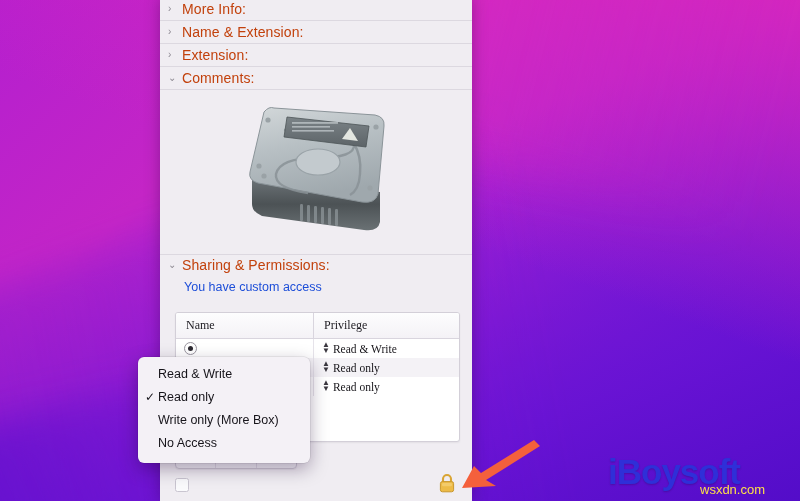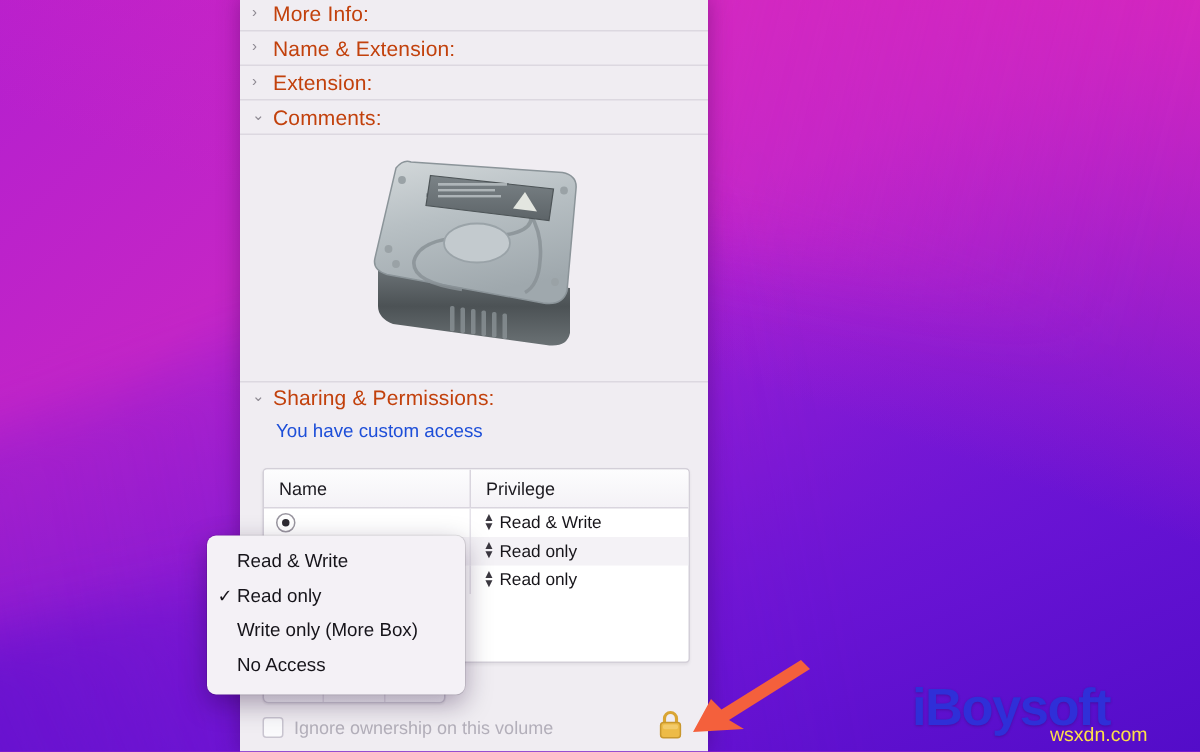--- a/index.html
+++ b/index.html
@@ -40,21 +40,21 @@
   #hdd{width:148px;height:138px;}
 
   
   #share-head{position:absolute;left:0;top:256px;width:312px;height:22px;
     display:flex;align-items:center;padding-left:8px;box-sizing:border-box;}
   #custom-access{position:absolute;left:24px;top:282px;font-size:12.5px;color:#1d4ed8;}
 
   
   #perm-table{position:absolute;left:15px;top:314px;width:283px;height:128px;
     background:#fff;border:1px solid #d3cfd8;border-radius:3px;overflow:hidden;
-    box-shadow:0 1px 2px rgba(0,0,0,.06);}
+    box-shadow:0 1px 2px rgba(0,0,0,.06);font-family:Liberation Serif, serif;}
   #perm-header{display:flex;height:25px;border-bottom:1px solid #d9d5de;
     background:linear-gradient(#fdfdfe,#f4f2f6);}
   .hcell{font-size:12px;color:#1c1a20;display:flex;align-items:center;padding-left:10px;box-sizing:border-box;}
   .hcell.name{width:138px;border-right:1px solid #d9d5de;}
   .hcell.priv{flex:1;}
   .prow{display:flex;height:19px;align-items:center;}
   .prow.alt{background:#f4f2f6;}
   .pname{width:138px;display:flex;align-items:center;gap:5px;padding-left:8px;box-sizing:border-box;
     border-right:1px solid #e6e3ea;height:100%;}
   .radio{width:11px;height:11px;border-radius:50%;border:1px solid #9a96a0;background:#fff;
@@ -228,21 +228,20 @@
   </div>
 
   <div id="foot-controls">
     <div class="fbtn">+</div>
     <div class="fbtn">–</div>
     <div class="fbtn">⚙</div>
   </div>
 
   <div id="ignore-row">
     <span id="ignore-box"></span>
-    <span id="ignore-label">Ignore ownership on this volume</span>
   </div>
 
   <svg id="lock-icon" viewBox="0 0 20 22">
     <path d="M6 10 V7 a4 4 0 0 1 8 0 V10" fill="none" stroke="#d9a534" stroke-width="2.1"></path>
     <rect x="3.4" y="9.6" width="13.2" height="10.2" rx="2" fill="#edbb47" stroke="#c9982e" stroke-width="1"></rect>
     <rect x="5" y="11" width="10" height="3.2" rx="1.2" fill="#f7d987" opacity=".55"></rect>
   </svg>
 </div>
 
 <div id="dropdown">

